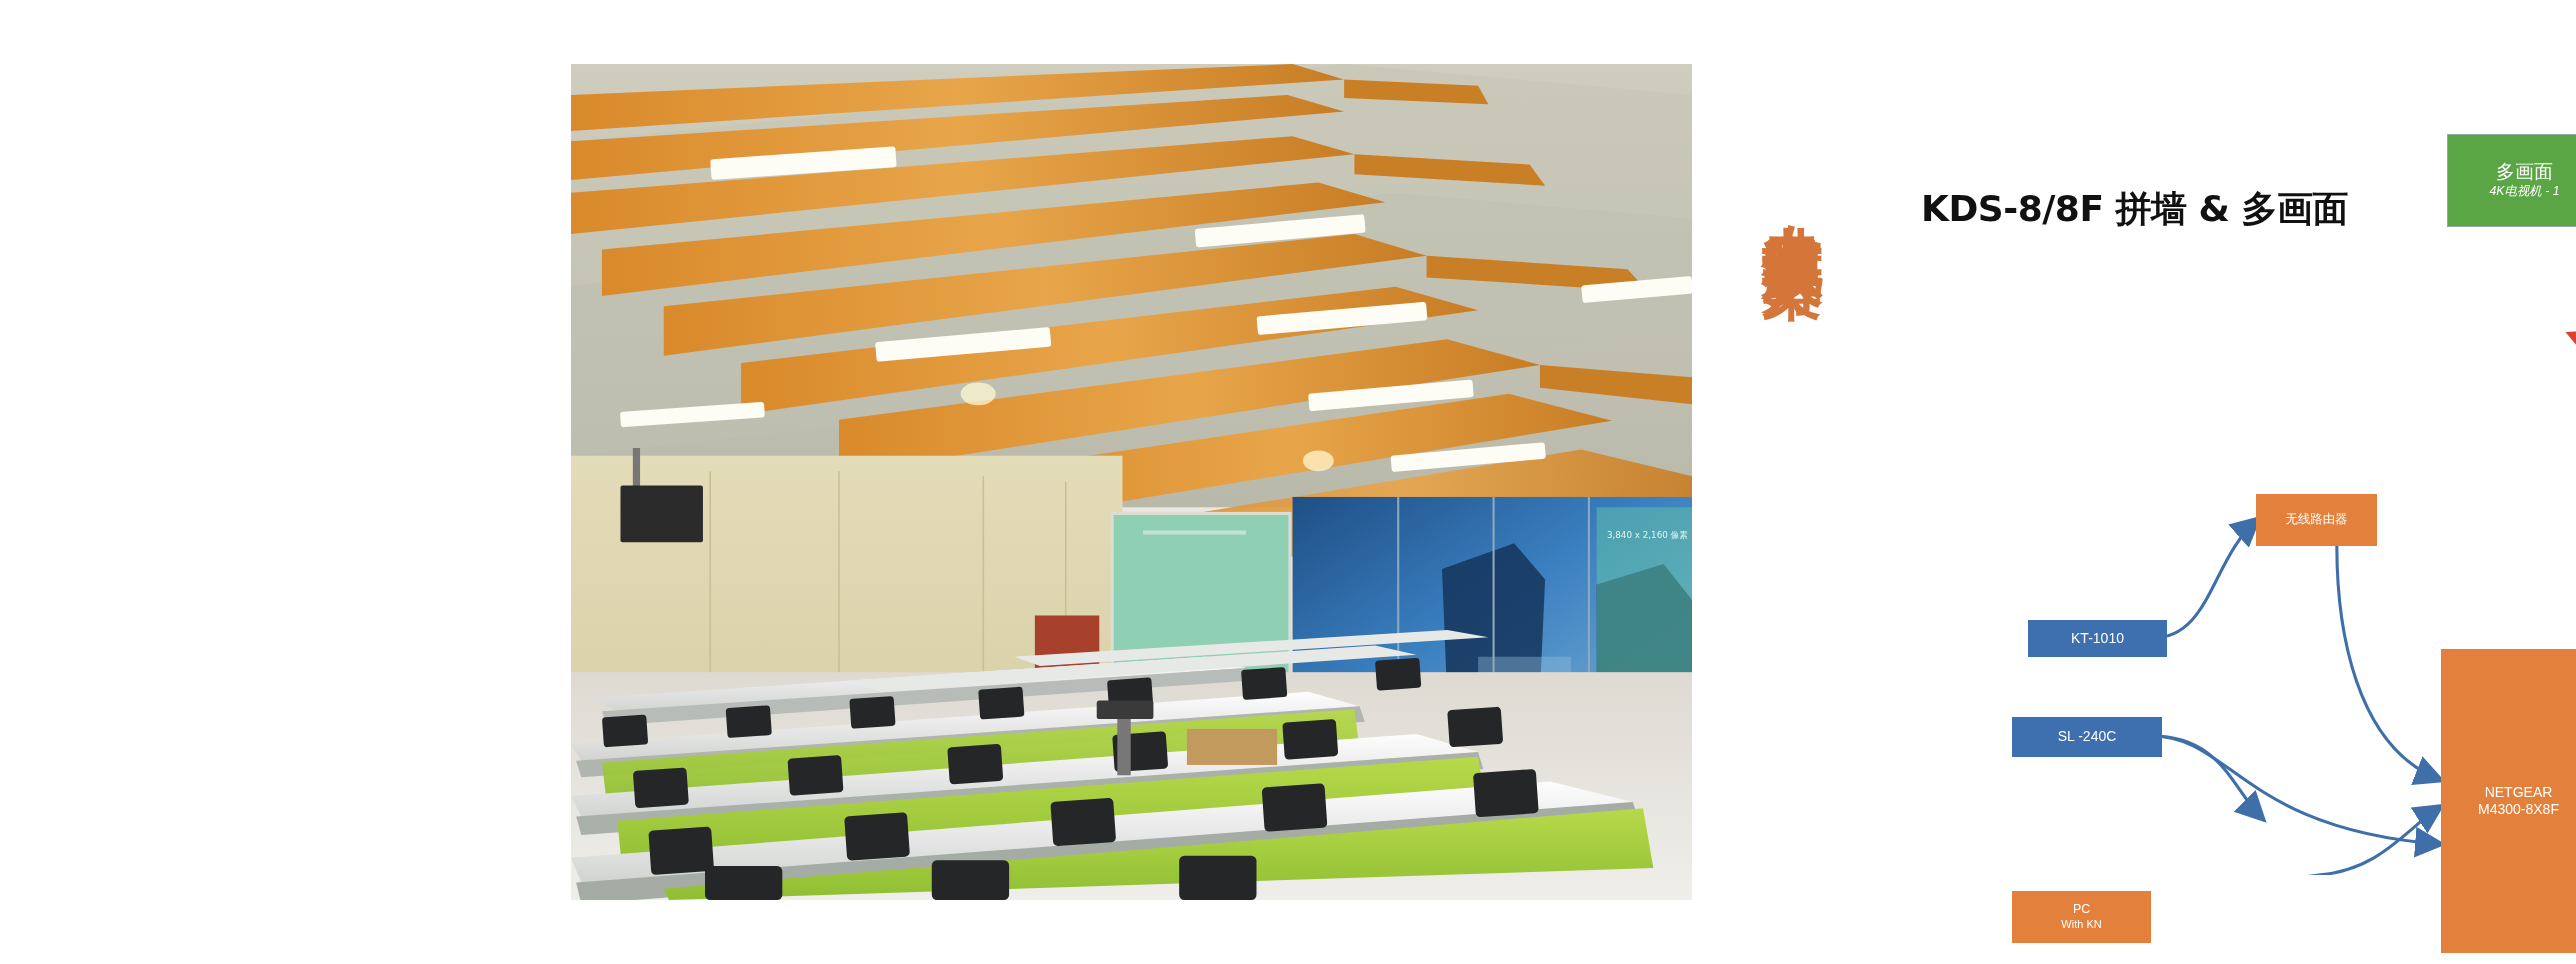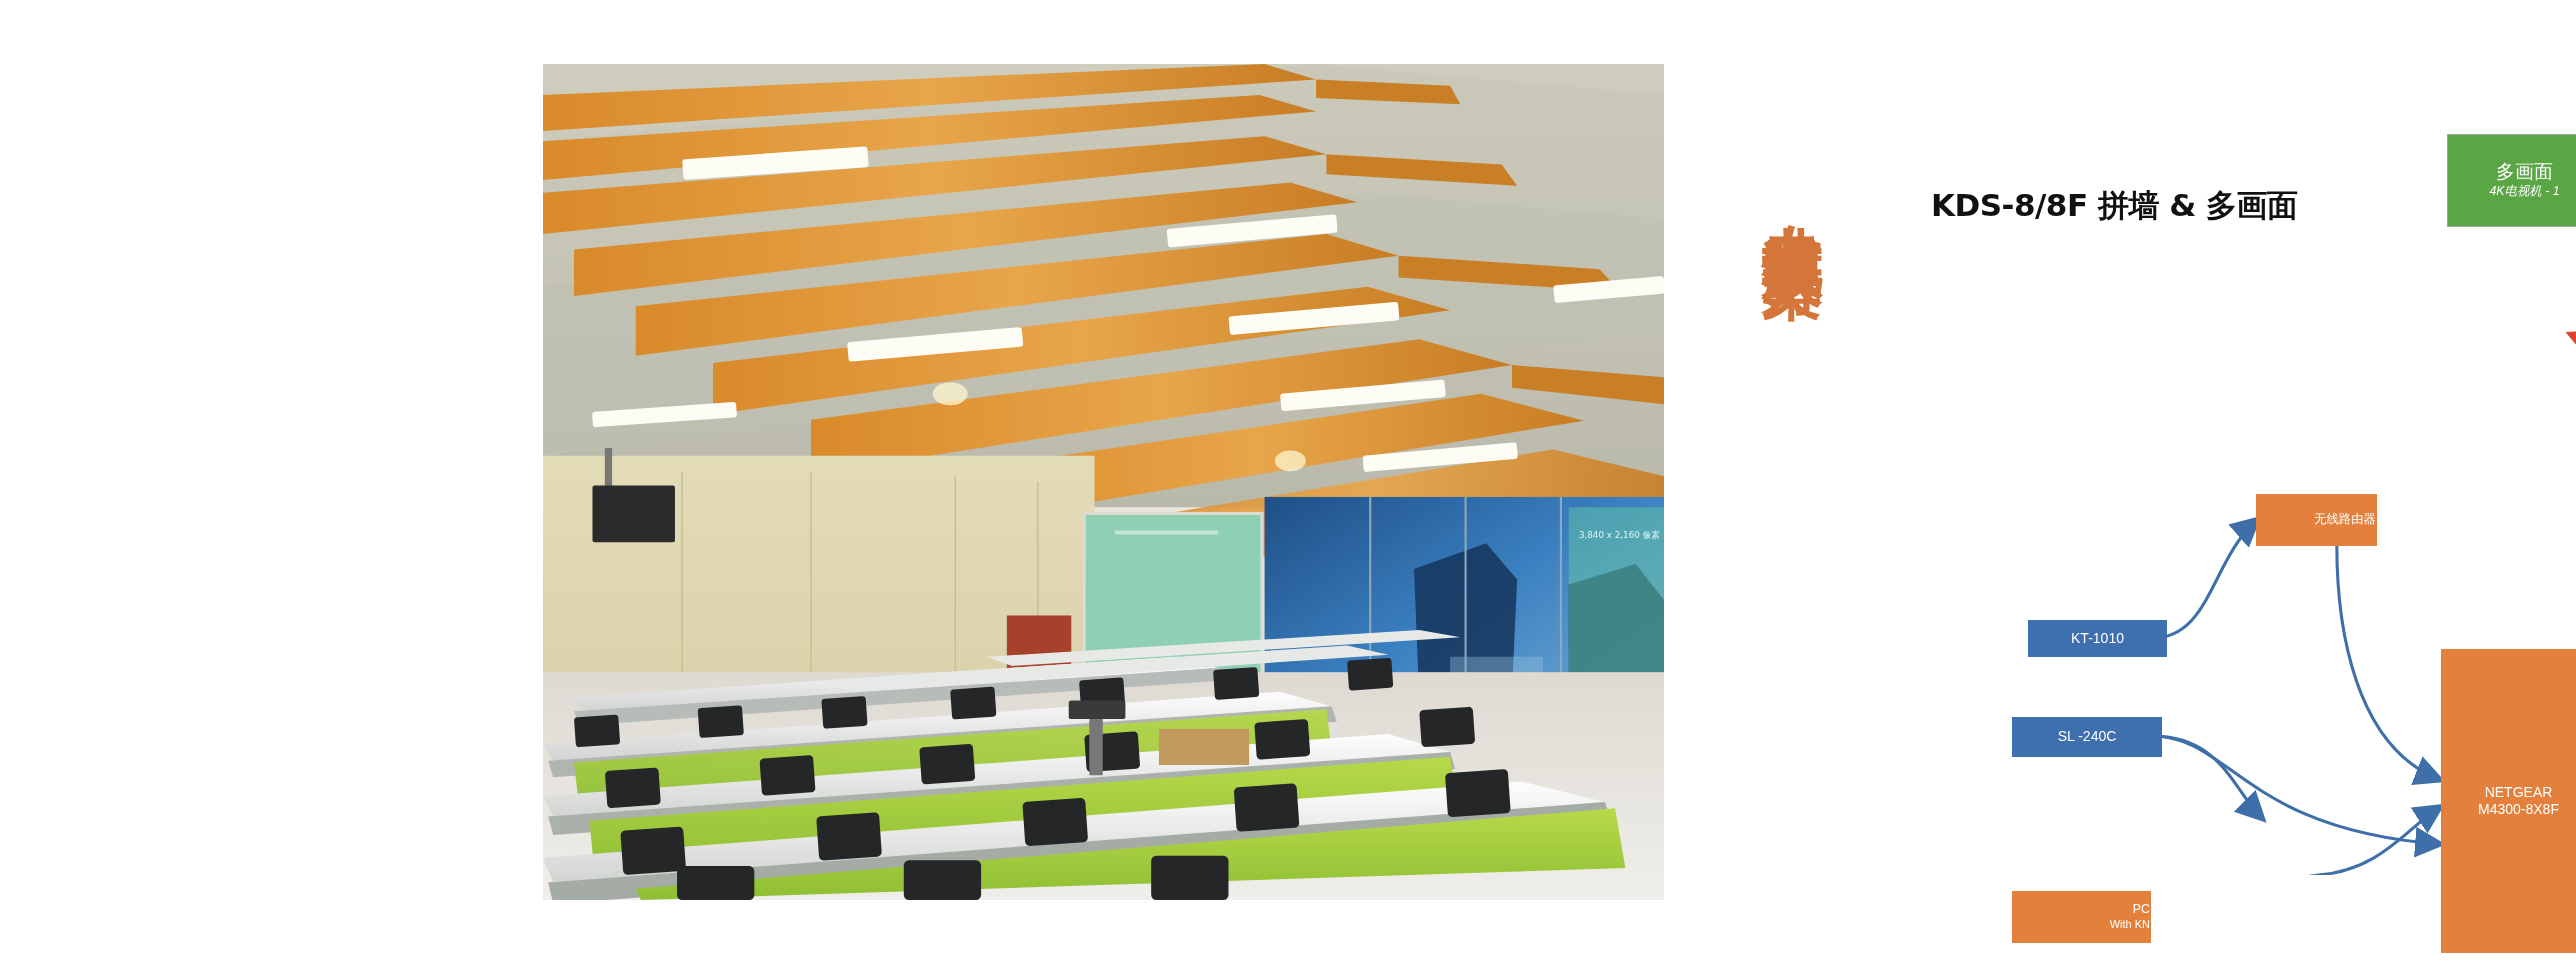--- a/index.html
+++ b/index.html
@@ -1,44 +1,44 @@
 <!DOCTYPE html>
 <html style="font-size:8.2px"><head>
 <meta charset="utf-8">
 <style>
   html,body{margin:0;padding:0;background:#ffffff;}
   body{width:4113px;height:964px;position:relative;overflow:hidden;
        font-family:"Liberation Sans","DejaVu Sans",sans-serif;}
 
   
-  #photo{position:absolute;left:543px;top:64px;width:1121px;height:836px;overflow:hidden;}
+  #photo{position:absolute;left:571px;top:64px;width:1121px;height:836px;overflow:hidden;}
   #photo svg{display:block;width:100%;height:100%;}
 
   
   #vert-text{position:absolute;left:1752px;top:173px;width:72px;height:639px;
              color:#D4763A;font-size:61px;font-weight:700;line-height:1.0;
              writing-mode:vertical-rl;text-orientation:upright;letter-spacing:4.1px;
              font-family:"DejaVu Sans",sans-serif;}
 
   
   #diagram{position:absolute;left:1901px;top:113px;width:2061px;height:762px;}
   #wires{position:absolute;left:0;top:0;width:2061px;height:762px;pointer-events:none;}
 
   .node{position:absolute;box-sizing:border-box;display:flex;flex-direction:column;
         align-items:center;justify-content:center;text-align:center;color:#ffffff;
         line-height:1.25;}
 
   .blue  {background:#3E6FAF;border:0.5px solid #3E6FAF;}
   .orange{background:#E2803C;border:0.5px solid #E2803C;}
   .screen{background:#5BA644;border:0.5px solid #9aa7a0;}
   .t-md{font-size:14px;}
-  .t-sm{font-size:12.4px;align-items:flex-end;}
+  .t-sm{font-size:12.4px;}
   .t-xs{font-size:11px;}
 
-  #title{position:absolute;left:30px;top:72px;font-size:31px;font-weight:700;
+  #title{position:absolute;left:20px;top:72px;font-size:36px;font-weight:700;
          color:#111111;letter-spacing:-0.5px;white-space:nowrap;
          font-family:"DejaVu Sans",sans-serif;}
 
   
   #multiview{left:546px;top:20.6px;width:155px;height:93px;}
   #multiview .l1{font-size:19px;margin-bottom:0;}
   #multiview .l2{font-size:12.4px;font-style:italic;}
 </style>
 </head>
 <body>

